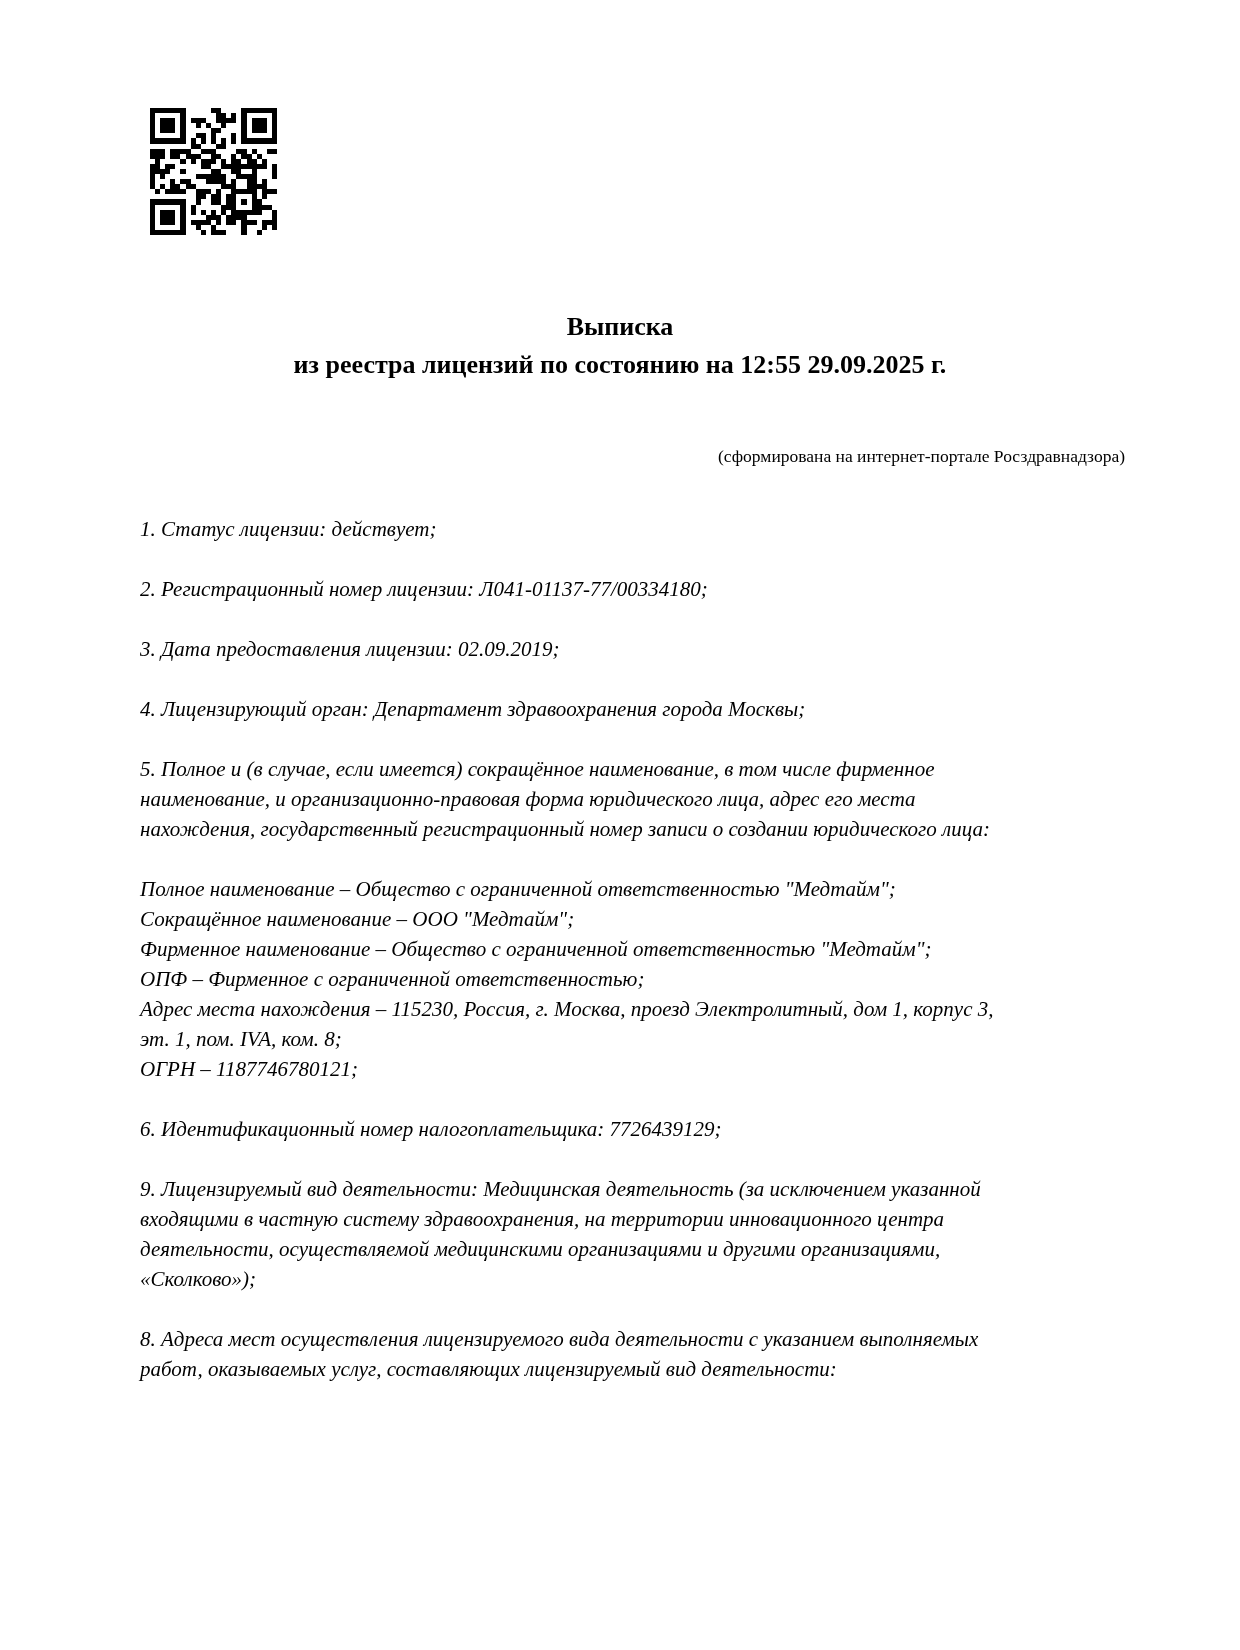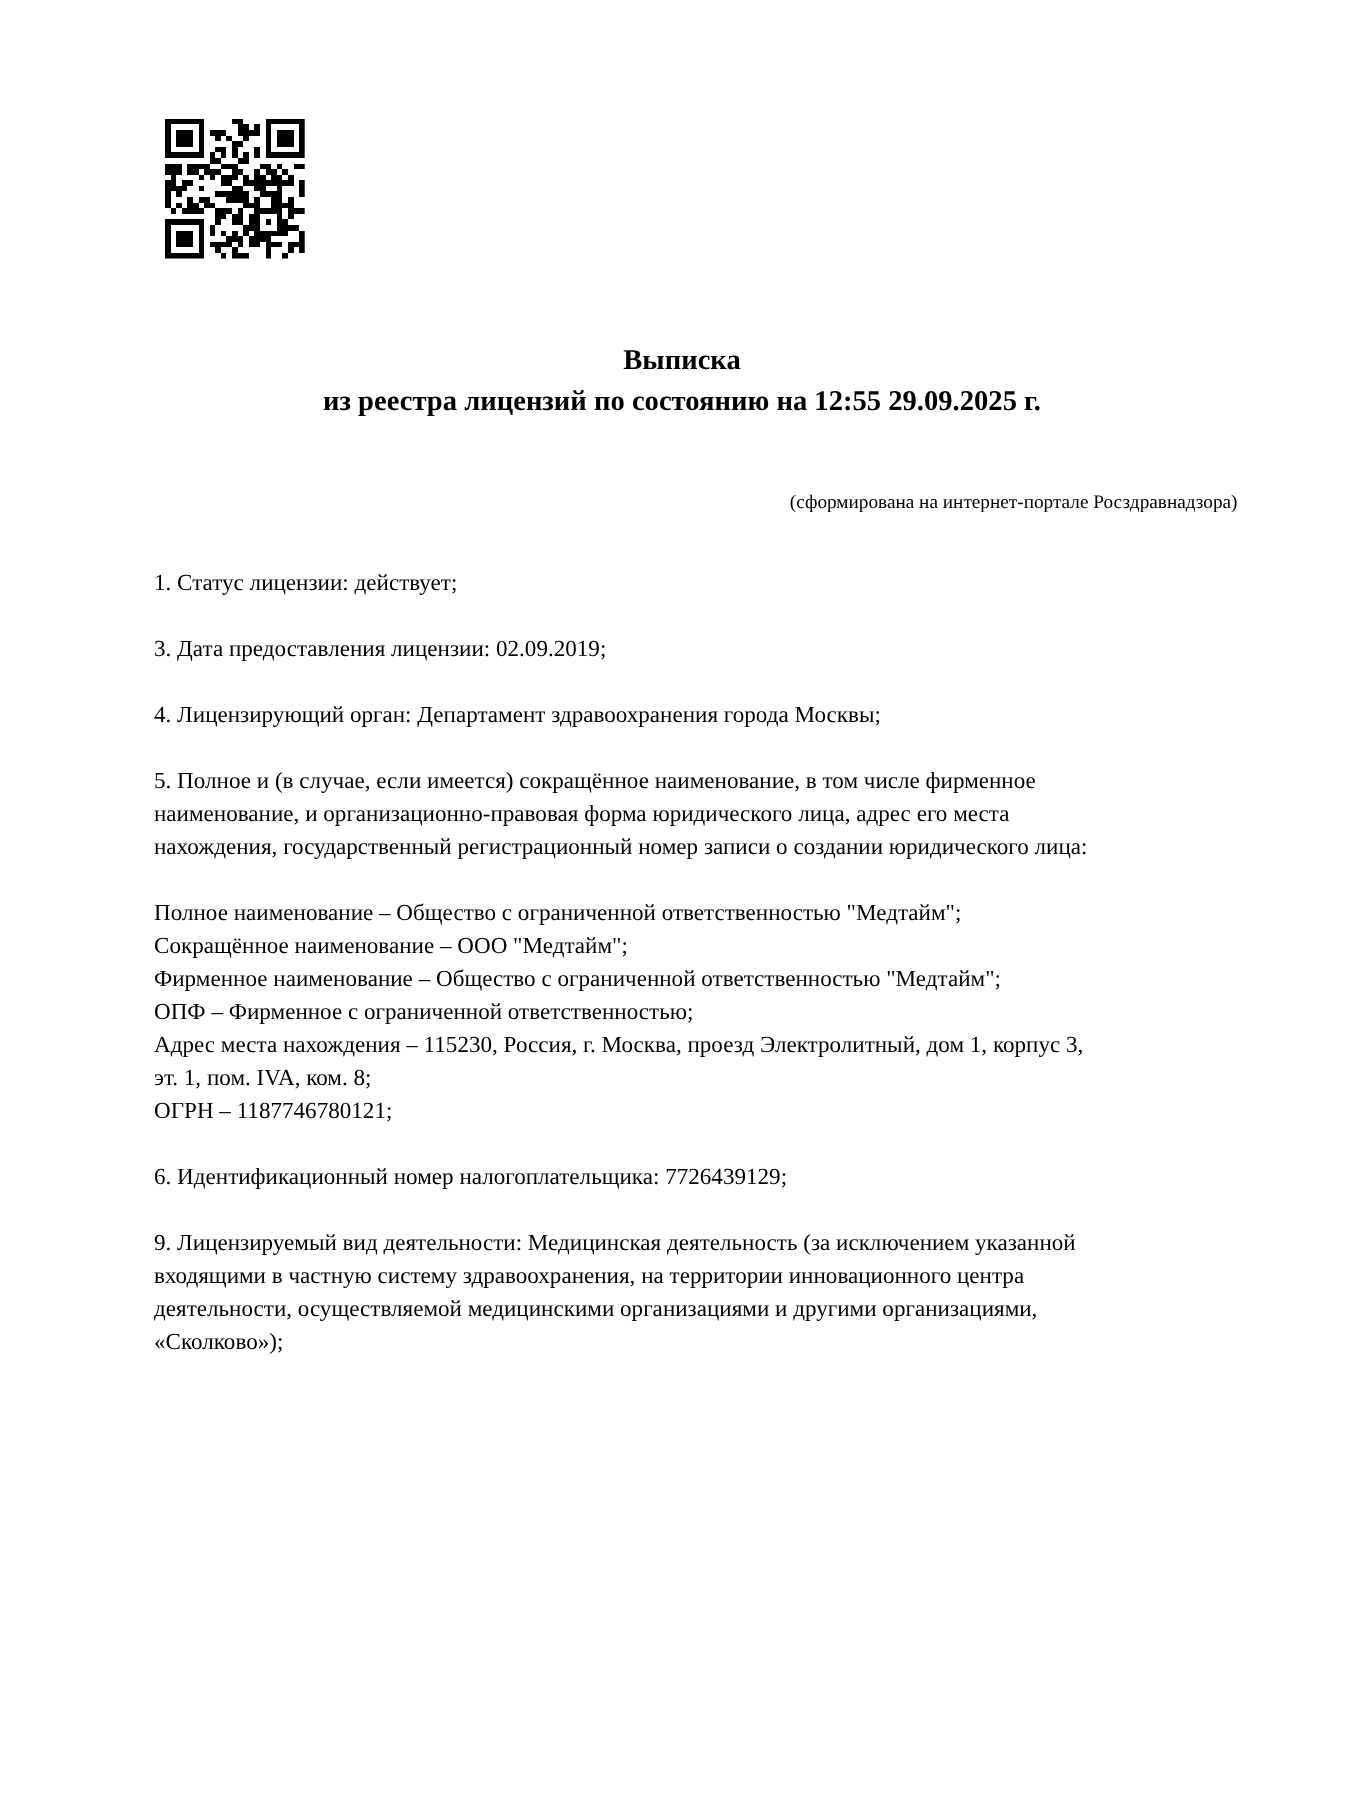--- a/index.html
+++ b/index.html
@@ -40,21 +40,21 @@
     line-height: 22px;
   }
   .doc-body {
     position: absolute;
     top: 514px;
     left: 140px;
     width: 1000px;
     font-size: 21px;
     line-height: 30px;
   }
-  .para { margin-bottom: 30px; }
+  .para { margin-bottom: 30px; font-style: italic; }
   .line { white-space: pre; }
 </style>
 </head>
 <body>
 
 <div class="page">
 
   <div class="qr">
       <svg viewBox="0 0 125 125" shape-rendering="crispEdges">
         <rect x="0" y="0" width="125" height="125" fill="#ffffff"></rect>
@@ -281,20 +281,23 @@
     <div>из реестра лицензий по состоянию на 12:55 29.09.2025 г.</div>
   </div>
 
   <div class="subtitle">(сформирована на интернет-портале Росздравнадзора)</div>
 
   <div class="doc-body">
       <div class="para">
         <div class="line">1. Статус лицензии: действует;</div>
       </div>
       <div class="para">
+        <div class="line">2. Регистрационный номер лицензии: Л041-01137-77/00334180;</div>
+      </div>
+      <div class="para">
         <div class="line">3. Дата предоставления лицензии: 02.09.2019;</div>
       </div>
       <div class="para">
         <div class="line">4. Лицензирующий орган: Департамент здравоохранения города Москвы;</div>
       </div>
       <div class="para">
         <div class="line">5. Полное и (в случае, если имеется) сокращённое наименование, в том числе фирменное</div>
         <div class="line">наименование, и организационно-правовая форма юридического лица, адрес его места</div>
         <div class="line">нахождения, государственный регистрационный номер записи о создании юридического лица:</div>
       </div>
@@ -309,15 +312,19 @@
       </div>
       <div class="para">
         <div class="line">6. Идентификационный номер налогоплательщика: 7726439129;</div>
       </div>
       <div class="para">
         <div class="line">9. Лицензируемый вид деятельности: Медицинская деятельность (за исключением указанной</div>
         <div class="line">входящими в частную систему здравоохранения, на территории инновационного центра</div>
         <div class="line">деятельности, осуществляемой медицинскими организациями и другими организациями,</div>
         <div class="line">«Сколково»);</div>
       </div>
+      <div class="para">
+        <div class="line">8. Адреса мест осуществления лицензируемого вида деятельности с указанием выполняемых</div>
+        <div class="line">работ, оказываемых услуг, составляющих лицензируемый вид деятельности:</div>
+      </div>
     </div>
 
 </div>
 
 </body></html>

